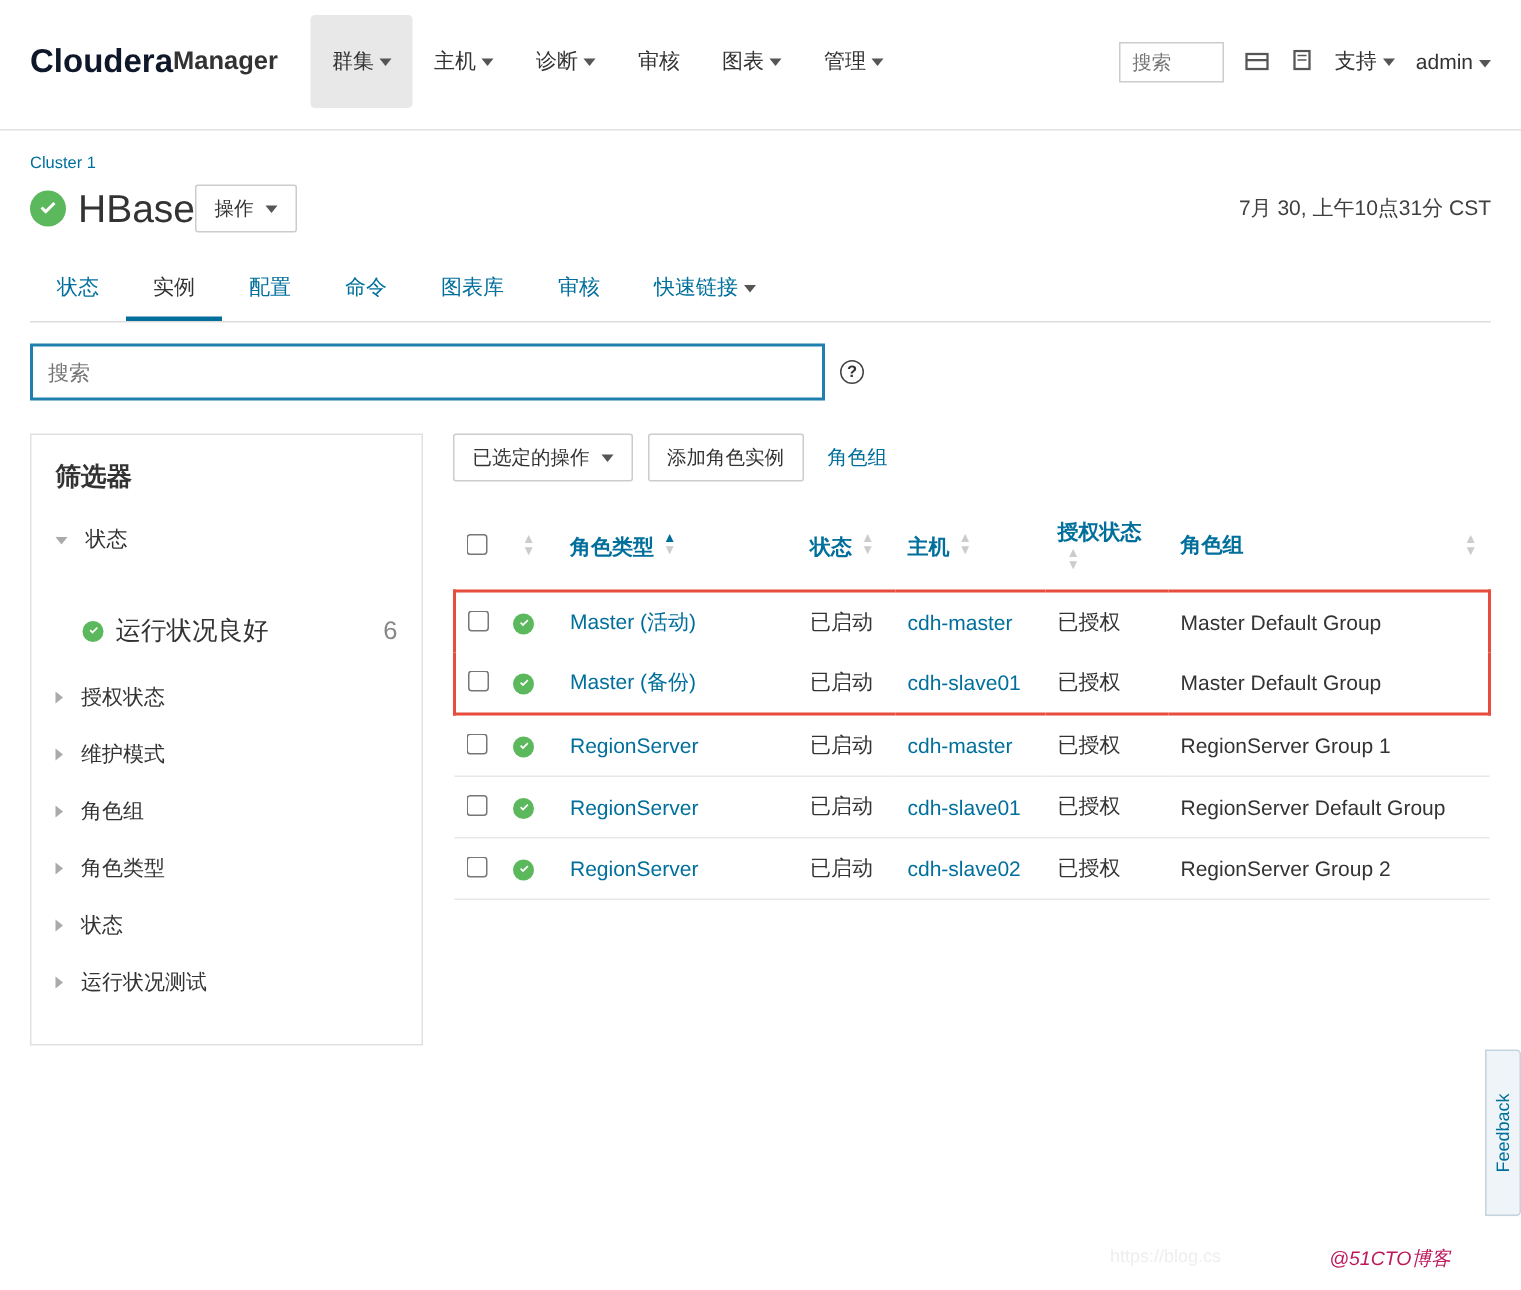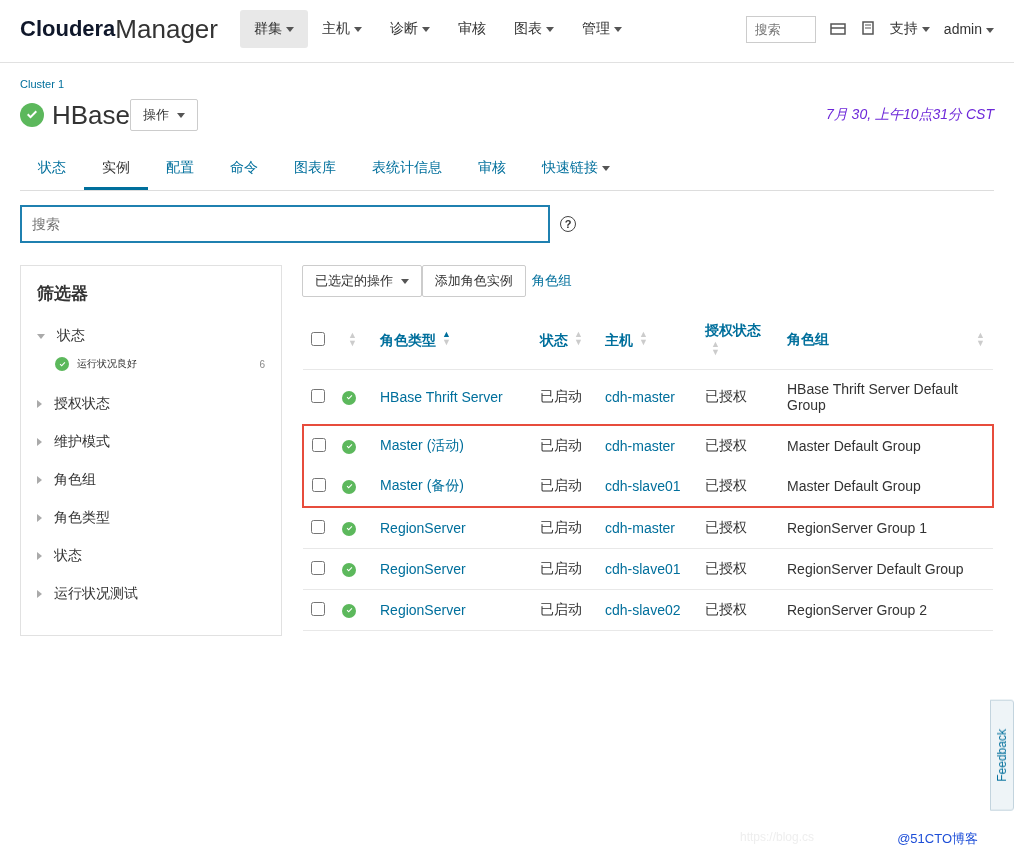--- a/index.html
+++ b/index.html
@@ -1,66 +1,66 @@
 <!DOCTYPE html>
 <html><head>
 <meta charset="utf-8">
 <style>
 * { box-sizing: border-box; margin: 0; padding: 0; }
 body { font-family: -apple-system, "Helvetica Neue", Arial, sans-serif; font-size: 14px; color: #333; background: #fff; width: 1014px; }
 a { color: #006f9c; text-decoration: none; }
 .topbar { display: flex; align-items: center; padding: 10px 20px 14px 20px; border-bottom: 1px solid #e1e1e1; }
 .logo-thin { font-size: 22px; font-weight: 700; color: #0f172a; }
-.logo-bold { font-size: 26px; font-weight: 400; color: #333; margin-right: 22px; }
+.logo-bold { font-size: 17px; font-weight: 700; color: #333; margin-right: 22px; }
 .nav-menu { display: flex; align-items: center; gap: 0; }
-.nav-item { padding: 10px 14px; font-size: 14px; color: #333; cursor: pointer; }
+.nav-item { padding: 22px 14px; font-size: 14px; color: #333; cursor: pointer; }
 .nav-item.active { background: #e8e8e8; border-radius: 3px; }
 .caret { display: inline-block; width: 0; height: 0; border-left: 4px solid transparent; border-right: 4px solid transparent; border-top: 5px solid #555; margin-left: 4px; vertical-align: middle; }
 .spacer { flex: 1; }
 .top-right { display: flex; align-items: center; gap: 14px; }
 .search-top { width: 70px; padding: 5px 8px; border: 1px solid #ccc; font-size: 13px; }
 .top-icon { color: #555; cursor: pointer; }
 .content { padding: 12px 20px 20px 20px; }
 .breadcrumb { color: #006f9c; font-size: 11px; cursor: pointer; }
 .service-header { display: flex; align-items: center; margin-top: 8px; }
 .status-circle { width: 24px; height: 24px; border-radius: 50%; background: #5cb85c; display: inline-flex; align-items: center; justify-content: center; margin-right: 8px; }
 .status-circle svg { width: 16px; height: 16px; fill: #fff; }
 .service-title { font-size: 26px; font-weight: 300; color: #333; }
 .btn { padding: 6px 12px; border: 1px solid #ccc; background: #fff; font-size: 13px; cursor: pointer; color: #333; border-radius: 2px; }
 .btn-link { color: #006f9c; border: none; background: none; }
-.timestamp { color: #6d28d9; font-size: 14px; font-style: italic; }
+.timestamp { color: #404040; font-size: 14px; }
 .tabs { display: flex; border-bottom: 1px solid #ddd; margin-top: 18px; gap: 0; }
 .tab { padding: 10px 18px; font-size: 14px; color: #006f9c; cursor: pointer; border-bottom: 3px solid transparent; }
 .tab.active { color: #333; border-bottom-color: #006f9c; font-weight: 500; }
 .search-row { display: flex; align-items: center; gap: 10px; margin-top: 14px; }
 .search-big { flex: 0 0 530px; padding: 9px 10px; border: 2px solid #1f80b0; font-size: 14px; outline: none; }
 .help-icon { width: 16px; height: 16px; border: 1.5px solid #444; border-radius: 50%; display: inline-flex; align-items: center; justify-content: center; font-size: 11px; font-weight: bold; cursor: pointer; }
 .main-cols { display: flex; gap: 20px; margin-top: 22px; align-items: flex-start; }
 .sidebar { width: 262px; border: 1px solid #e1e1e1; padding: 16px 16px; }
 .sidebar-title { font-size: 17px; font-weight: 600; margin-bottom: 18px; }
 .filter-group { margin-bottom: 12px; }
 .filter-header { display: flex; align-items: center; cursor: pointer; padding: 4px 0; color: #333; font-size: 14px; }
 .filter-header .chev { margin-right: 6px; color: #aaa; }
-.filter-item { display: flex; align-items: center; padding: 8px 0 8px 18px; font-size: 10px; color: #333; }
+.filter-item { display: flex; align-items: center; padding: 8px 0 8px 18px; font-size: 17px; color: #333; margin-top: 28px; }
 .filter-item .cnt { margin-left: auto; color: #888; }
 .status-small { width: 14px; height: 14px; border-radius: 50%; background: #5cb85c; display: inline-flex; align-items: center; justify-content: center; margin-right: 8px; }
 .status-small svg { width: 9px; height: 9px; fill: #fff; }
 .table-area { flex: 1; }
-.action-row { display: flex; margin-bottom: 14px; align-items: center; }
+.action-row { display: flex; gap: 10px; margin-bottom: 14px; align-items: center; }
 .table { width: 100%; border-collapse: collapse; }
 .table th, .table td { padding: 11px 8px; text-align: left; border-bottom: 1px solid #e8e8e8; font-size: 14px; }
 .table th { font-weight: 600; color: #006f9c; cursor: pointer; }
 .table th.sort { position: relative; }
 .sort-arrows { display: inline-block; margin-left: 6px; font-size: 9px; line-height: 8px; color: #ccc; }
 .sort-arrows .act { color: #006f9c; }
 .checkbox { width: 14px; height: 14px; }
 .role-link { color: #006f9c; cursor: pointer; }
 .host-link { color: #006f9c; cursor: pointer; }
 .feedback-tab { position: fixed; right: 0; top: 700px; background: #eef4f7; border: 1px solid #c3d4de; padding: 28px 4px; font-size: 12px; color: #006f9c; writing-mode: vertical-rl; transform: rotate(180deg); cursor: pointer; border-radius: 3px 0 0 3px; }
-.watermark { position: absolute; top: 830px; right: 36px; color: #1d4ed8; font-size: 13px; }
+.watermark { position: absolute; top: 830px; right: 47px; color: #be185d; font-size: 13px; font-style: italic; }
 .watermark2 { position: absolute; top: 830px; right: 200px; color: #eee; font-size: 12px; }
 .chev-down { display: inline-block; width: 0; height: 0; border-left: 4px solid transparent; border-right: 4px solid transparent; border-top: 5px solid #aaa; }
 .chev-right { display: inline-block; width: 0; height: 0; border-top: 4px solid transparent; border-bottom: 4px solid transparent; border-left: 5px solid #aaa; }
 .cell-role { width: 160px; }
 .cell-status { width: 65px; }
 .cell-host { width: 100px; }
 .cell-auth { width: 82px; }
 </style>
 </head>
 <body>
@@ -108,21 +108,20 @@
     <div class="spacer"></div>
     <span class="timestamp">7月 30, 上午10点31分 CST</span>
   </div>
 
   <div class="tabs" id="tabs-container">
       <div class="tab">状态</div>
       <div class="tab active">实例</div>
       <div class="tab">配置</div>
       <div class="tab">命令</div>
       <div class="tab">图表库</div>
-      <div class="tab">表统计信息</div>
       <div class="tab">审核</div>
       <div class="tab">快速链接<span class="caret" style="margin-left: 4px;"></span></div>
     </div>
 
   <div class="search-row">
     <input class="search-big" placeholder="搜索" style="">
     <span class="help-icon">?</span>
   </div>
 
   <div class="main-cols">
@@ -196,33 +195,20 @@
             <th style="width:30px"><input type="checkbox" class="checkbox" style=""></th>
             <th style="width:24px"><span class="sort-arrows">▲<br>▼</span></th>
             <th class="sort cell-role"><span>角色类型</span><span class="sort-arrows"><span class="act">▲</span><br>▼</span></th>
             <th class="sort cell-status"><span>状态</span><span class="sort-arrows">▲<br>▼</span></th>
             <th class="sort cell-host"><span>主机</span><span class="sort-arrows">▲<br>▼</span></th>
             <th class="sort cell-auth"><span>授权状态</span><span class="sort-arrows">▲<br>▼</span></th>
             <th class="sort"><span>角色组</span><span class="sort-arrows" style="float:right">▲<br>▼</span></th>
           </tr>
         </thead>
         <tbody id="table-body">
-            <tr>
-              <td><input type="checkbox" class="checkbox" style=""></td>
-              <td><span class="status-small">
-                  <svg viewBox="0 0 16 16">
-                    <path d="M6.5 11.5L3 8l1.4-1.4 2.1 2.1 5.1-5.1L13 5z" fill="#fff"></path>
-                  </svg>
-                </span></td>
-              <td class="cell-role"><a class="role-link">HBase Thrift Server</a></td>
-              <td class="cell-status">已启动</td>
-              <td class="cell-host"><a class="host-link">cdh-master</a></td>
-              <td class="cell-auth">已授权</td>
-              <td>HBase Thrift Server Default Group</td>
-            </tr>
             <tr class="" style="border-bottom: none; outline: none; border-left: 2px solid rgb(231, 76, 60); border-right: 2px solid rgb(231, 76, 60); border-top: 2px solid rgb(231, 76, 60);">
               <td style="border-bottom: none;"><input type="checkbox" class="checkbox" style=""></td>
               <td style="border-bottom: none;"><span class="status-small">
                   <svg viewBox="0 0 16 16">
                     <path d="M6.5 11.5L3 8l1.4-1.4 2.1 2.1 5.1-5.1L13 5z" fill="#fff"></path>
                   </svg>
                 </span></td>
               <td class="cell-role" style="border-bottom: none;"><a class="role-link">Master (活动)</a></td>
               <td class="cell-status" style="border-bottom: none;">已启动</td>
               <td class="cell-host" style="border-bottom: none;"><a class="host-link">cdh-master</a></td>

